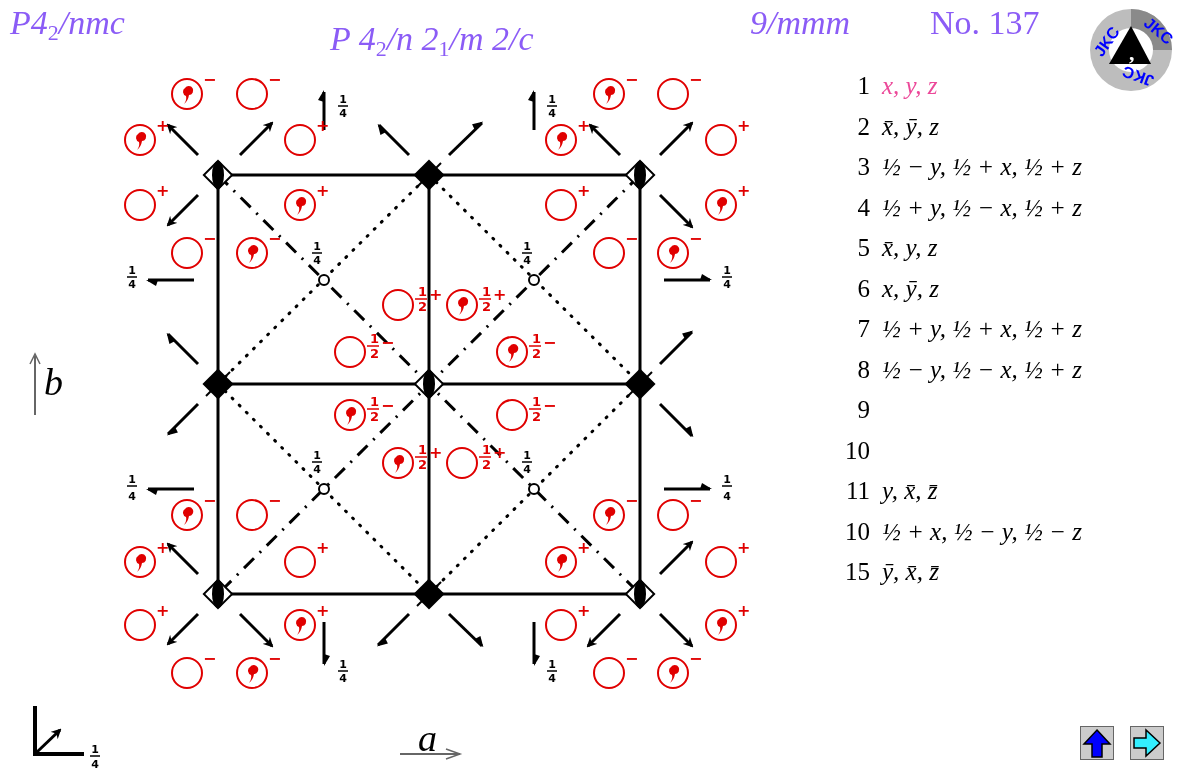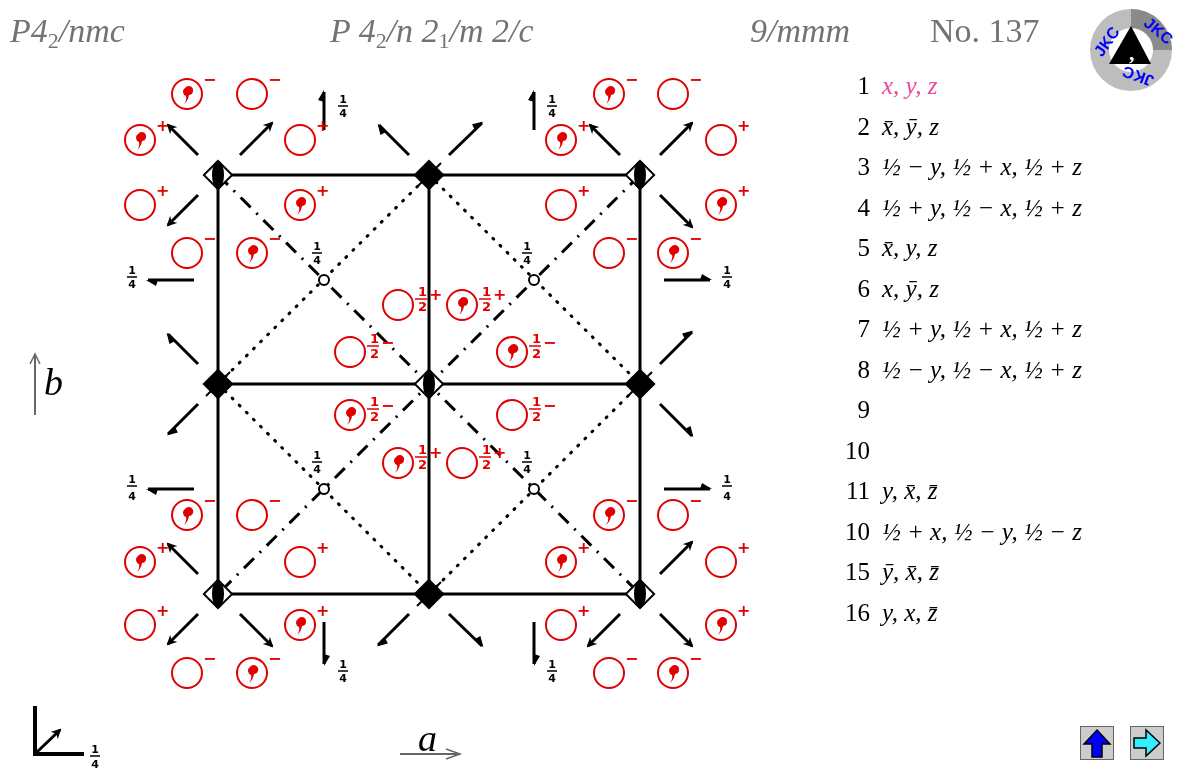--- a/index.html
+++ b/index.html
@@ -1,39 +1,39 @@
 <!DOCTYPE html>
 <html><head>
 <meta charset="utf-8">
 <style>
   html, body { margin:0; padding:0; background:#fff; }
   body { width:1180px; height:770px; position:relative; overflow:hidden;
          font-family:"Liberation Serif", serif; }
-  .hdr { position:absolute; top:12px; font-size:34px; color:#737373; white-space:nowrap; }
+  .hdr { position:absolute; top:4px; font-size:34px; color:#8b5cf6; white-space:nowrap; }
   .hdr i { font-style:italic; }
   .hdr sub { font-size:22px; vertical-align:-6px; line-height:0; }
   #diagram { position:absolute; left:0; top:0; }
   .ops { position:absolute; left:838px; top:66px; }
   .op { height:40.5px; font-size:25px; color:#000; white-space:nowrap; display:flex; align-items:center; }
   .op .num { display:inline-block; width:32px; text-align:right; margin-right:12px; }
   .op .expr { font-style:italic; }
   .op.first .expr { color:#ec4899; }
   .nav { position:absolute; top:726px; width:34px; height:34px; background:#cccccc;
          border:1px solid #666; box-sizing:border-box; cursor:pointer; }
   .nav svg { display:block; }
   .logo { position:absolute; left:1089px; top:8px; width:84px; height:84px; }
   .axis-lbl { position:absolute; font-style:italic; font-size:38px; color:#000; }
 </style>
 </head>
 <body>
 
 <div class="hdr" style="left:10px;">
   <i>P4</i><sub>2</sub><i>/nmc</i>
 </div>
-<div class="hdr" style="left:330px;">
+<div class="hdr" style="left:330px;margin-top:16px;">
   <i>P 4</i><sub>2</sub><i>/n 2</i><sub>1</sub><i>/m 2/c</i>
 </div>
 <div class="hdr" style="left:750px;"><i>9/mmm</i></div>
 <div class="hdr" style="left:930px;">No. 137</div>
 
 <svg class="logo" viewBox="0 0 84 84">
   <circle cx="42" cy="42" r="41" fill="#bdbdbd"></circle>
   <path d="M42 1 A41 41 0 0 1 83 42 L42 42 Z" fill="#8a8a8a"></path>
   <circle cx="42" cy="42" r="22" fill="#fff"></circle>
   <polygon points="42,18 62,56 20,56" fill="#000"></polygon>
@@ -361,24 +361,20 @@
       <span class="expr">y, x̄, z̄</span>
     </div>
   <div class="op">
       <span class="num">10</span>
       <span class="expr">½ + x, ½ − y, ½ − z</span>
     </div>
   <div class="op">
       <span class="num">15</span>
       <span class="expr">ȳ, x̄, z̄</span>
     </div>
-  <div class="op">
-      <span class="num">16</span>
-      <span class="expr">y, x, z̄</span>
-    </div>
 </div>
 
 <div class="nav" style="left:1080px;">
   <svg width="32" height="32" viewBox="0 0 32 32">
     <path d="M16,3 L29,17 L21,17 L21,30 L11,30 L11,17 L3,17 Z" fill="#0000ff" stroke="#000" stroke-width="1.5"></path>
   </svg>
 </div>
 <div class="nav" style="left:1130px;">
   <svg width="32" height="32" viewBox="0 0 32 32">
     <path d="M29,16 L15,3 L15,11 L3,11 L3,21 L15,21 L15,29 Z" fill="#33eeff" stroke="#000" stroke-width="1.5"></path>

